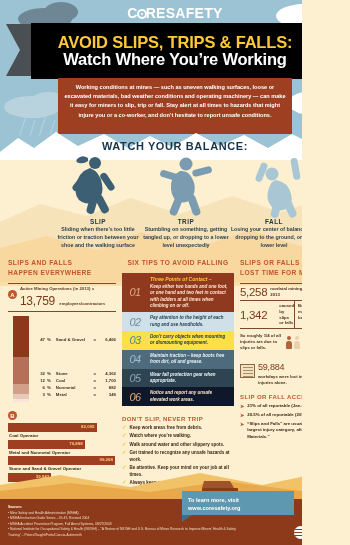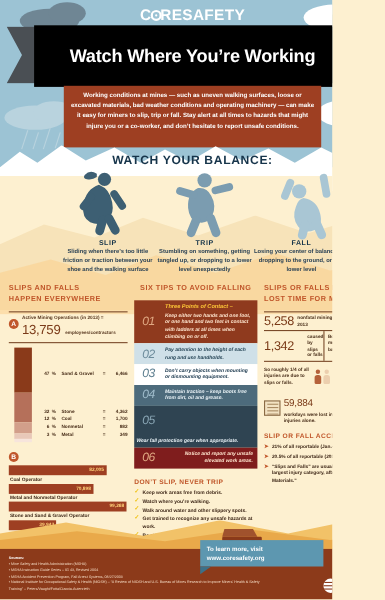--- a/index.html
+++ b/index.html
@@ -126,24 +126,24 @@
   .colM { position:absolute; left:122px; top:0; width:112px; }
   .colM .colhead { text-align:center; }
   .tips { margin-top:5px; }
   .tip { display:flex; align-items:stretch; min-height:17px; position:relative;font-style:italic; }
   .tipnum { width:26px; flex:0 0 26px; display:flex; align-items:center;
             justify-content:center; font-size:11px; font-weight:300; letter-spacing:-.5px; }
   .tiptxt { flex:1; font-size:4.5px; line-height:1.42; padding:3px 4px 3px 2px; font-weight:600; }
   .tip-a { background:#8f3a1e; }
   .tip-a .tipnum { color:#e0a882; } .tip-a .tiptxt { color:#ffe6cf; }
   .tip-b { background:#cfe0e8; } .tip-b .tipnum { color:#6d8c9c; } .tip-b .tiptxt { color:#1d3d4f; }
-  .tip-c { background:#ffffff; } .tip-c .tipnum { color:#5b7d8e; } .tip-c .tiptxt { color:#16344a; }
+  .tip-c { background:#fde047; } .tip-c .tipnum { color:#5b7d8e; } .tip-c .tiptxt { color:#16344a; }
   .tip-d { background:#4d6b7c; } .tip-d .tipnum { color:#9fbccb; } .tip-d .tiptxt { color:#eaf3f7; }
-  .tip-e { background:#2f4452;flex-direction:column; } .tip-e .tipnum { color:#8aa6b5; } .tip-e .tiptxt { color:#eaf3f7; }
-  .tip-f { background:#7f1d1d;text-align:right; } .tip-f .tipnum { color:#e0a882; } .tip-f .tiptxt { color:#ffe6cf; }
+  .tip-e { background:#2f4452; } .tip-e .tipnum { color:#8aa6b5; } .tip-e .tiptxt { color:#eaf3f7; }
+  .tip-f { background:#0f172a; } .tip-f .tipnum { color:#e0a882; } .tip-f .tiptxt { color:#ffe6cf; }
   .tip1txt b { display:block; color:#ffc838; font-size:5.1px; margin-bottom:1px; }
 
   .dontslip { margin-top:10px; }
   .dontslip .dhead { color:#c0562a; font-size:6px; font-weight:bold; letter-spacing:.4px; }
   .dlist { margin-top:3px; }
   .dli { display:flex; gap:3px; font-size:4.5px; color:#3b2414; line-height:1.5;
          margin-bottom:1.5px; font-weight:600; }
   .check { color:#f0c419; font-size:5.5px; line-height:1; flex:0 0 auto; }
 
   
@@ -223,20 +223,21 @@
     <div class="rain" style="left:52px;top:120px;height:15px;"></div>
     <div class="ribbon-left"></div>
     <div class="ribbon-right"></div>
   </div>
 
   <div class="logo">
     <span>C</span><span class="ring"></span><span>RE</span><span>SAFETY</span>
   </div>
 
   <div class="titlebox">
+    <div class="title1">AVOID SLIPS, TRIPS &amp; FALLS:</div>
     <div class="title2">Watch Where You’re Working</div>
   </div>
 
   <div class="intro">Working conditions at mines — such as uneven walking surfaces, loose or excavated materials, bad weather conditions and operating machinery — can make it easy for miners to slip, trip or fall. Stay alert at all times to hazards that might injure you or a co-worker, and don’t hesitate to report unsafe conditions.</div>
 
   <div class="snow"></div>
   <div class="dunes"></div>
   <div class="dune2"></div>
   <div class="dune3"></div>
 

